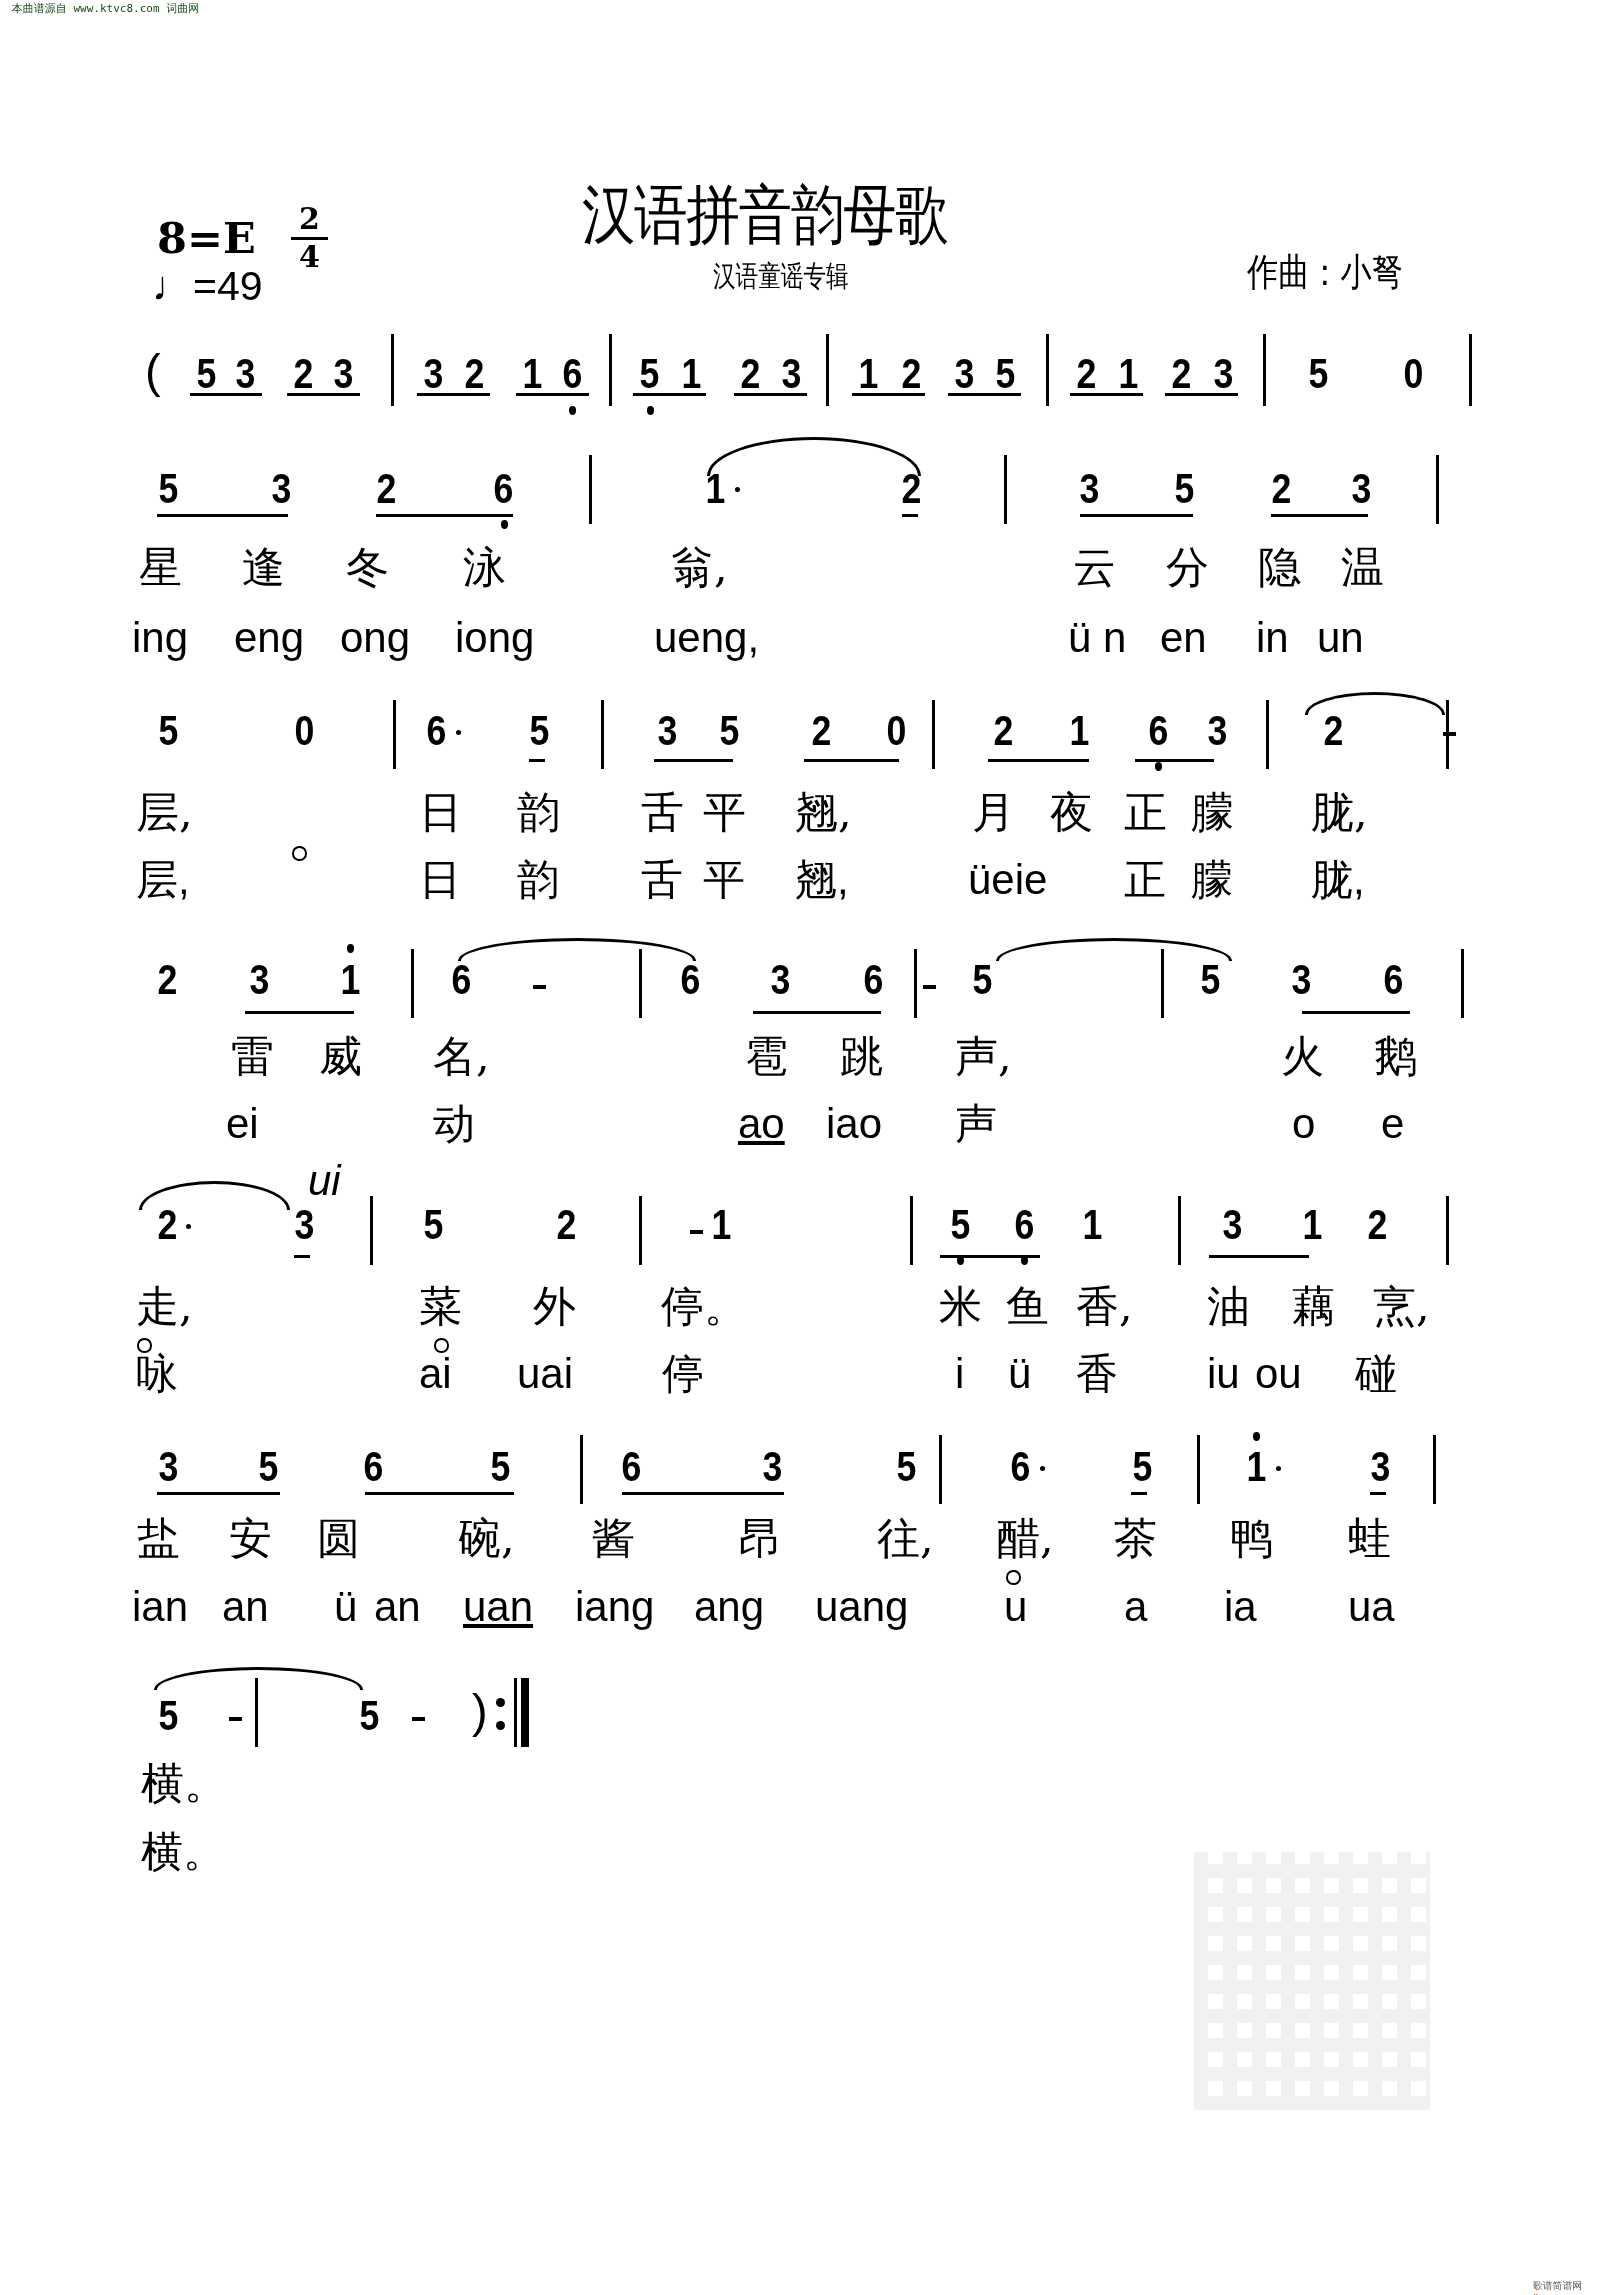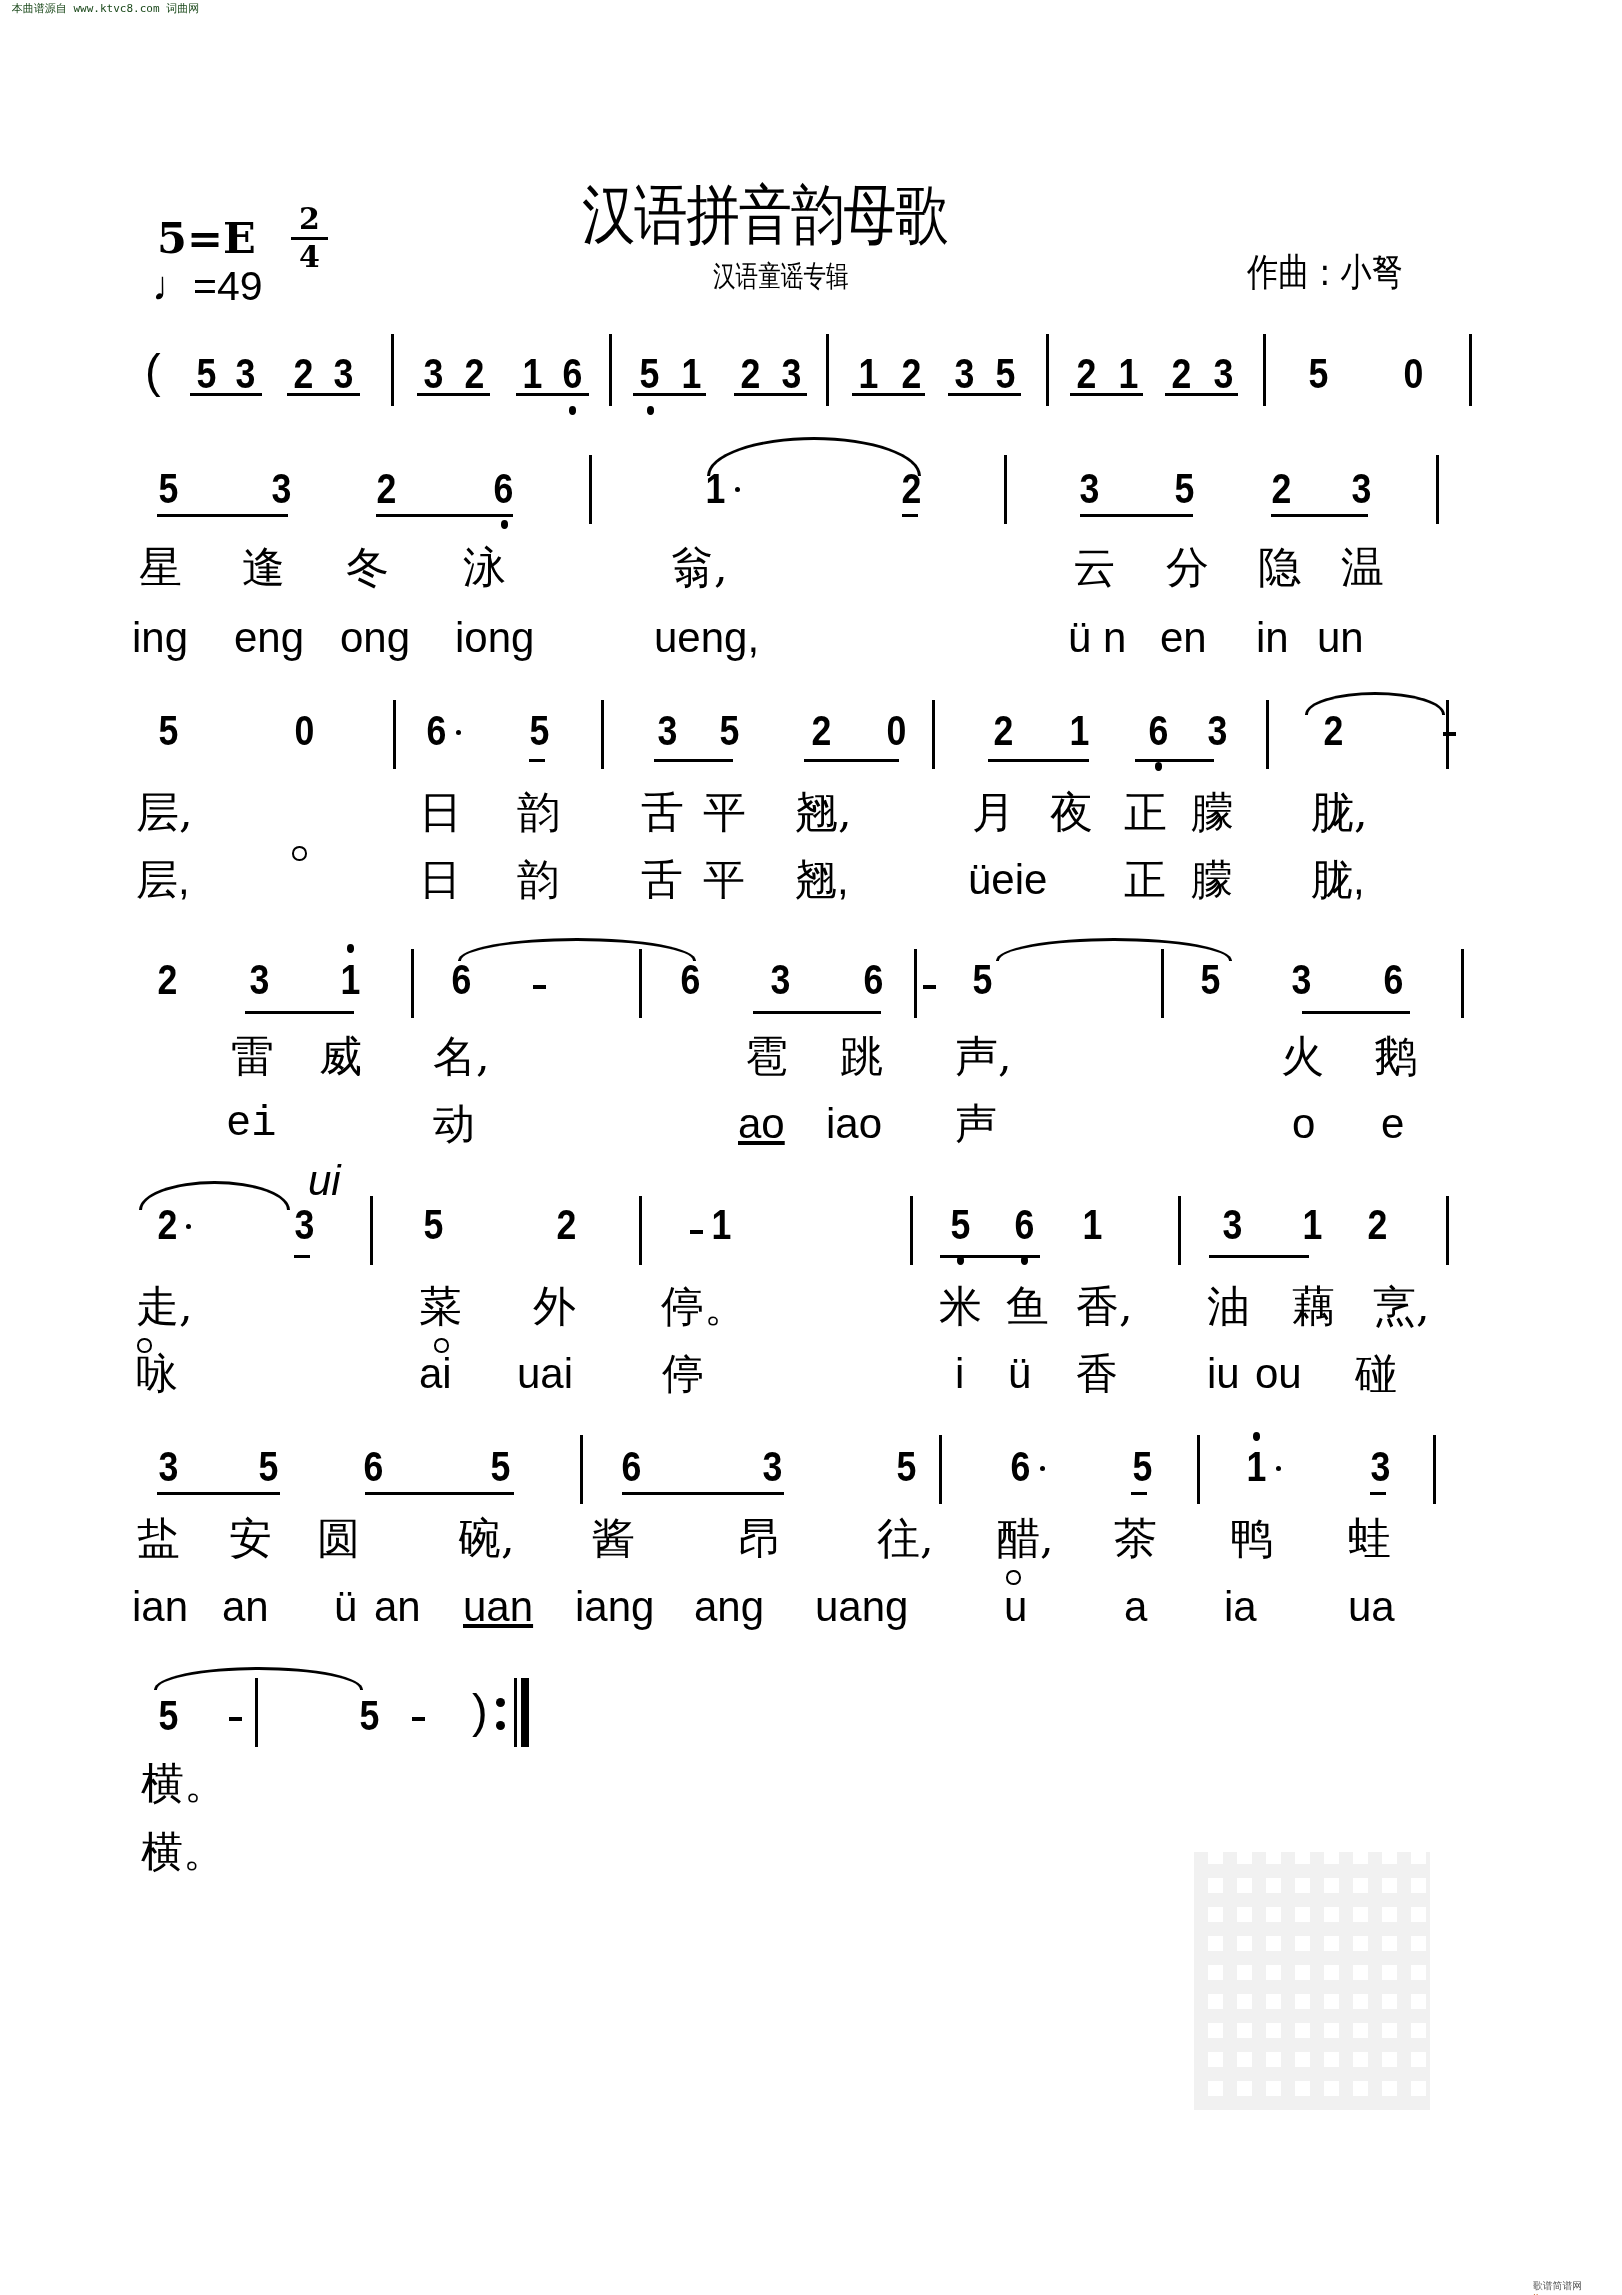--- a/index.html
+++ b/index.html
@@ -35,21 +35,21 @@
 </style>
 </head>
 <body>
 
 <div id="page">
   <div class="abs src">本曲谱源自 www.ktvc8.com 词曲网</div>
 
   <div class="abs title">汉语拼音韵母歌</div>
   <div class="abs subtitle">汉语童谣专辑</div>
   <div class="abs composer">作曲：小弩</div>
-  <div class="abs key">5=E</div>
+  <div class="abs key">8=E</div>
   <div class="abs ts">
     <span>2</span>
     <span class="bar"></span>
     <span>4</span>
   </div>
   <div class="abs tempo">♩=49</div>
 
   <div id="score">
       <div class="note" style="left: 190px; top: 353px;">5</div>
       <div class="note" style="left: 229px; top: 353px;">3</div>
@@ -278,21 +278,21 @@
       <div class="pinyin" style="left: 136px; top: 857px;">层,</div>
       <div class="pinyin" style="left: 419px; top: 857px;">日</div>
       <div class="pinyin" style="left: 517px; top: 857px;">韵</div>
       <div class="pinyin" style="left: 641px; top: 857px;">舌</div>
       <div class="pinyin" style="left: 703px; top: 857px;">平</div>
       <div class="pinyin" style="left: 795px; top: 857px;">翘,</div>
       <div class="pinyin" style="left: 968px; top: 857px;">üeie</div>
       <div class="pinyin" style="left: 1124px; top: 857px;">正</div>
       <div class="pinyin" style="left: 1191px; top: 857px;">朦</div>
       <div class="pinyin" style="left: 1311px; top: 857px;">胧,</div>
-      <div class="pinyin" style="left: 226px; top: 1101px; font-family: Liberation Mono, monospace;">ei</div>
+      <div class="pinyin" style="left: 226px; top: 1101px;">ei</div>
       <div class="pinyin" style="left: 308px; top: 1158px; font-style: italic;">ui</div>
       <div class="pinyin" style="left: 433px; top: 1101px;">动</div>
       <div class="pinyin" style="left: 738px; top: 1101px; text-decoration: underline;">ao</div>
       <div class="pinyin" style="left: 826px; top: 1101px;">iao</div>
       <div class="pinyin" style="left: 955px; top: 1101px;">声</div>
       <div class="pinyin" style="left: 1292px; top: 1101px;">o</div>
       <div class="pinyin" style="left: 1381px; top: 1101px;">e</div>
       <div class="pinyin" style="left: 136px; top: 1351px;">咏</div>
       <div class="pinyin" style="left: 419px; top: 1351px;">ai</div>
       <div class="pinyin" style="left: 517px; top: 1351px;">uai</div>

